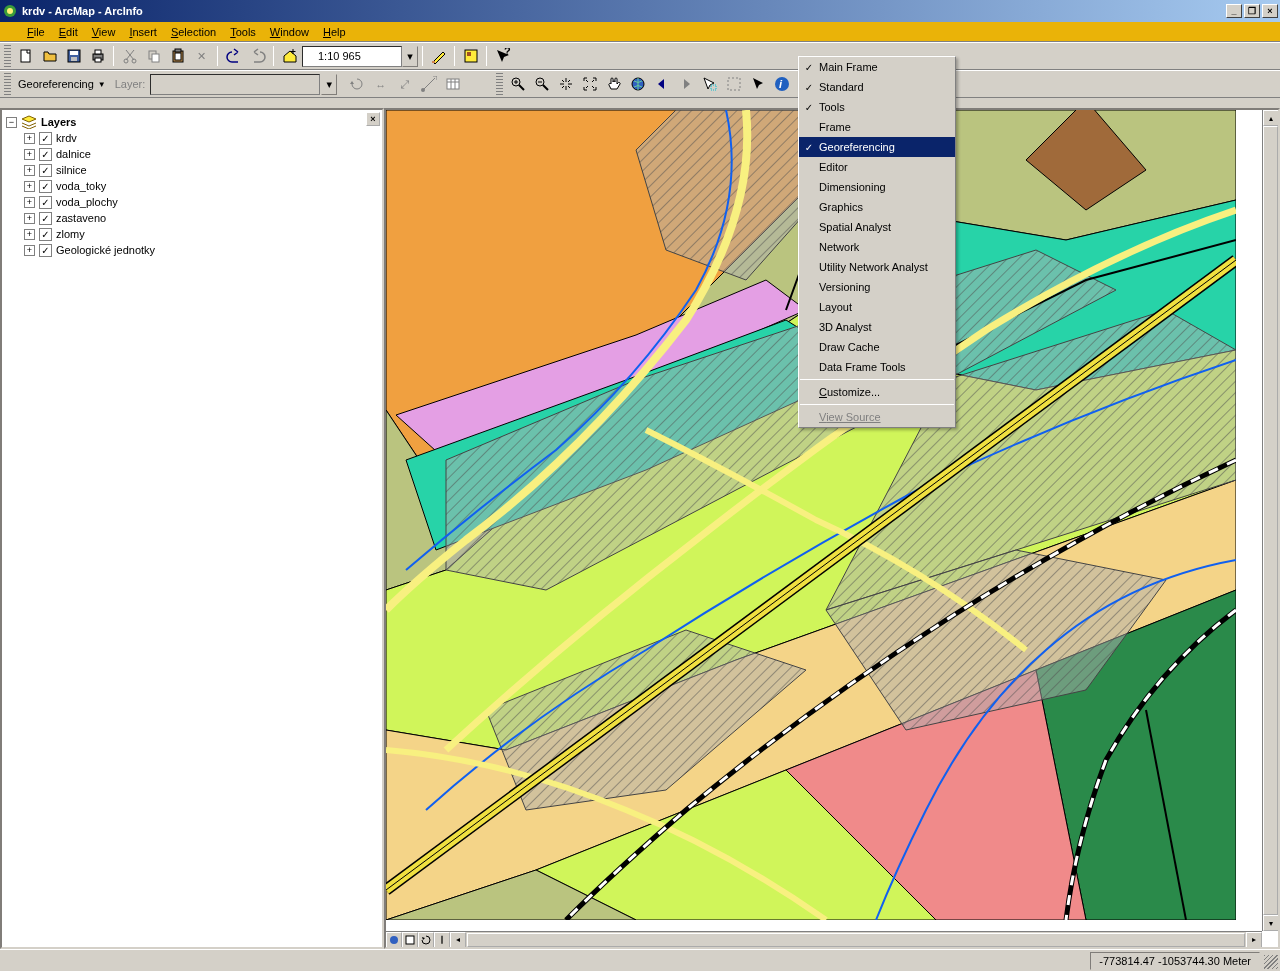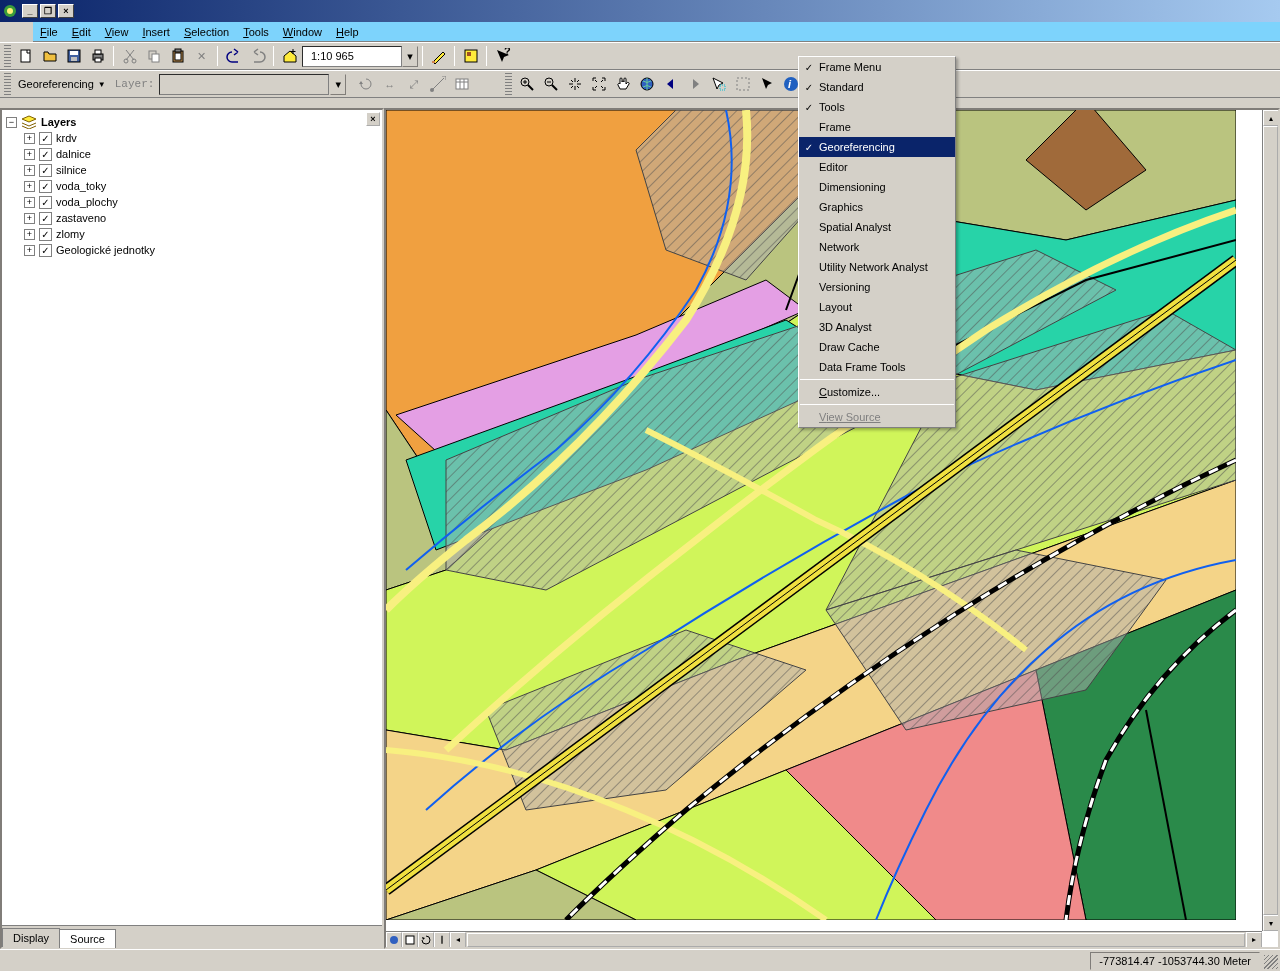--- a/index.html
+++ b/index.html
@@ -6,40 +6,40 @@
 body { width: 1280px; height: 971px; background: #d4d0c8; overflow: hidden; position: relative; }
 
 
 .titlebar { height: 22px; background: linear-gradient(to right, #0a246a, #a6caf0); color: #fff; display: flex; align-items: center; padding: 0 2px; font-weight: bold; }
 .titlebar .appicon { width: 16px; height: 16px; margin-right: 4px; display:inline-flex;align-items:center;justify-content:center; }
 .titlebar .title-text { flex: 1; }
 .titlebar .winbtns { display: flex; gap: 2px; }
 .titlebar .winbtn { width: 16px; height: 14px; background: #d4d0c8; border: 1px solid #fff; border-right-color:#404040; border-bottom-color:#404040; display:flex;align-items:center;justify-content:center;font-size:9px;font-weight:bold;color:#000; }
 
 
-.menubar { height: 20px; background: #7dd3fc; display: flex; align-items: center; padding-left: 0; border-bottom: 1px solid #808080; margin-left: 33px; }
+.menubar { height: 20px; background: #eab308; display: flex; align-items: center; padding-left: 20px; border-bottom: 1px solid #808080; }
 .menubar .menuitem { padding: 2px 7px; cursor: default; }
 .menubar .menuitem .u { text-decoration: underline; }
 
 
 .toolbars { background: #d4d0c8; }
 .toolbar { height: 28px; display: flex; align-items: center; padding: 2px 4px; gap: 1px; border-bottom: 1px solid #808080; border-top: 1px solid #fff; }
 .tbgrip { width: 7px; height: 22px; margin-right:2px; background: repeating-linear-gradient(#808080 0 1px, transparent 1px 3px); }
 .tbsep { width: 1px; height: 20px; background: #808080; margin: 0 3px; border-right: 1px solid #fff; }
 .tbtn { width: 23px; height: 22px; border: 1px solid transparent; display:flex;align-items:center;justify-content:center;color:#000; }
 .tbtn.disabled { color:#808080; }
 .tbtn svg { width:16px;height:16px; }
-.scale-box { width: 100px; height: 21px; border: 1px inset #808080; background: #fff; padding: 2px 8px; display:flex;align-items:center; }
+.scale-box { width: 100px; height: 21px; border: 1px inset #808080; background: #fff; padding: 2px 15px; display:flex;align-items:center; }
 .scale-wrap { display:flex;align-items:center; }
 .scale-dd { width:16px;height:21px; border:1px outset #d4d0c8; background:#d4d0c8;display:flex;align-items:center;justify-content:center; }
 
 
 .geo-label { padding: 2px 4px; display:flex;align-items:center; }
 .geo-dd { font-size:8px;margin-left:4px; }
-.layer-label { color:#808080; padding:0 4px;font-family:Liberation Mono, monospace; }
+.layer-label { color:#808080; padding:0 4px; }
 .layer-combo { width:170px;height:21px;background:#d4d0c8;border:1px inset #808080; }
 
 
 .main { position: absolute; top: 108px; bottom: 22px; left: 0; right: 0; display: flex; }
 .toc { width: 384px; background: #fff; border: 2px inset #d4d0c8; display: flex; flex-direction: column; position: relative; }
 .toc-close { position:absolute; right:2px; top:2px; width:14px;height:14px;background:#d4d0c8;border:1px outset #fff;display:flex;align-items:center;justify-content:center;font-size:9px;font-weight:bold; }
 .toc-tree { flex:1; padding: 4px; overflow:auto; }
 .tree-row { display:flex;align-items:center;height:16px;padding:1px 0; white-space:nowrap; }
 .tree-indent { display:inline-block; }
 .expander { width:11px;height:11px;border:1px solid #808080;display:inline-flex;align-items:center;justify-content:center;font-size:9px;line-height:1;margin-right:4px;background:#fff; }
@@ -76,20 +76,21 @@
 </head>
 <body>
 
 <div class="titlebar">
   <span class="appicon">
     <svg viewBox="0 0 16 16">
         <circle cx="8" cy="8" r="6" fill="#3a9c3a"></circle>
         <circle cx="8" cy="8" r="3" fill="#fff176"></circle>
       </svg>
   </span>
+  <span class="title-text">krdv - ArcMap - ArcInfo</span>
   <div class="winbtns">
     <div class="winbtn">_</div>
     <div class="winbtn">❐</div>
     <div class="winbtn">×</div>
   </div>
 </div>
 
 <div class="menubar">
   <div class="menuitem"><span class="u">F</span>ile</div>
   <div class="menuitem"><span class="u">E</span>dit</div>
@@ -381,24 +382,20 @@
             <span>zlomy</span>
           </div>
           <div class="tree-row">
             <span class="tree-indent" style="width:18px"></span>
             <span class="expander">+</span>
             <span class="checkbox">✓</span>
             <span>Geologické jednotky</span>
           </div>
         </div>
     </div>
-    <div class="toc-tabs">
-      <div class="toc-tab">Display</div>
-      <div class="toc-tab active">Source</div>
-    </div>
   </div>
 
   <div class="mapview">
     <svg class="map-canvas" viewBox="0 0 850 810">
       <defs>
         <pattern id="hatch" patternUnits="userSpaceOnUse" width="8" height="8" patternTransform="rotate(45)">
           <rect width="8" height="8" fill="#b0b0b0" fill-opacity="0.5"></rect>
           <line x1="0" y1="0" x2="0" y2="8" stroke="#505050" stroke-width="1"></line>
         </pattern>
       </defs>
@@ -476,21 +473,21 @@
       <div class="scroll-thumb-h"></div>
       <div class="scroll-btn">▸</div>
     </div>
   </div>
 </div>
 
 <div class="context-menu">
   <div id="ctx-rows">
       <div class="ctx-item">
         <span class="ctx-check">✓</span>
-        <span class="ctx-label">Frame Menu</span>
+        <span class="ctx-label">Main Frame</span>
       </div>
       <div class="ctx-item">
         <span class="ctx-check">✓</span>
         <span class="ctx-label">Standard</span>
       </div>
       <div class="ctx-item">
         <span class="ctx-check">✓</span>
         <span class="ctx-label">Tools</span>
       </div>
       <div class="ctx-item">

